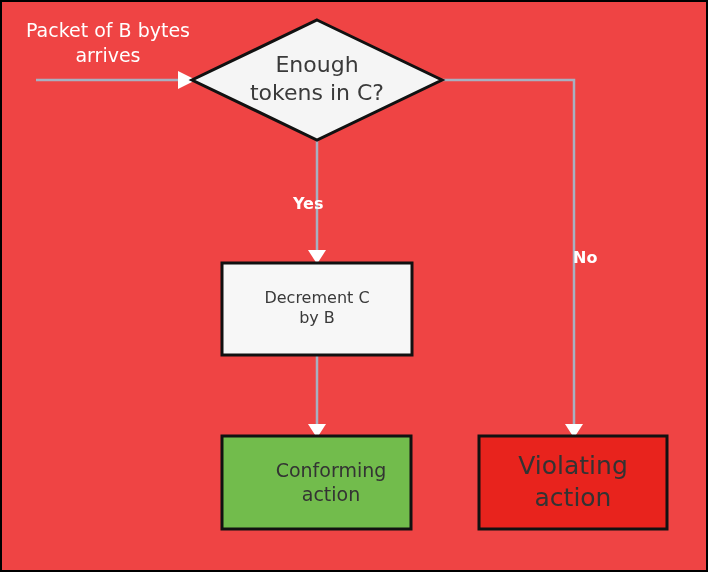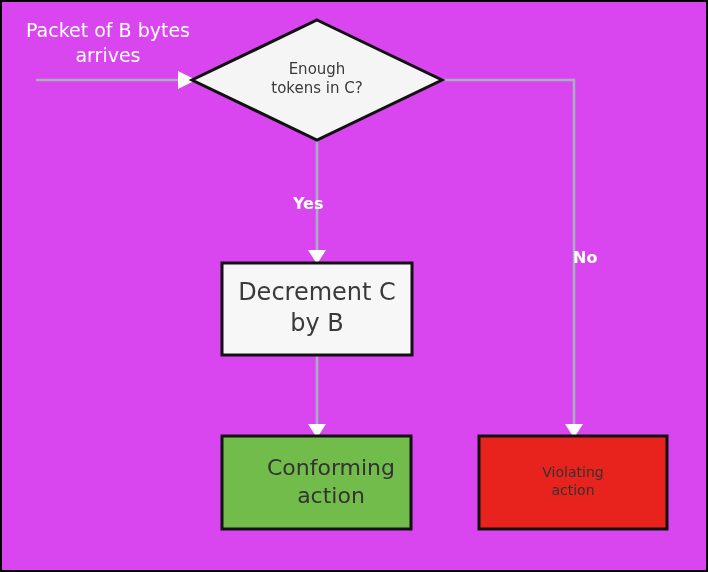--- a/index.html
+++ b/index.html
@@ -4,21 +4,21 @@
 <style>
   html, body {
     margin: 0;
     padding: 0;
     background: #000000;
   }
   #canvas {
     position: relative;
     width: 708px;
     height: 572px;
-    background: #d946ef;
+    background: #ef4444;
     border: 2px solid #000000;
     box-sizing: border-box;
     overflow: hidden;
     font-family: "DejaVu Sans", "Liberation Sans", sans-serif;
   }
   #svg-layer {
     position: absolute;
     left: 0;
     top: 0;
     width: 708px;
@@ -46,48 +46,48 @@
     text-align: center;
     white-space: pre-line;
   }
   
   #diamond-label {
     left: 215px;
     top: 40px;
     width: 200px;
     height: 74px;
     color: #3a3a3a;
-    font-size: 15px;
+    font-size: 22px;
   }
   
   #process-label {
     left: 221px;
     top: 262px;
     width: 188px;
     height: 88px;
     color: #3a3a3a;
-    font-size: 24px;
+    font-size: 16px;
   }
   
   #conforming-label {
     left: 221px;
     top: 436px;
     width: 216px;
     height: 88px;
     color: #333333;
-    font-size: 22px;
+    font-size: 19px;
   }
   
   #violating-label {
     left: 478px;
     top: 436px;
     width: 186px;
     height: 88px;
     color: #333333;
-    font-size: 14px;
+    font-size: 25px;
   }
   
   .edge-label {
     position: absolute;
     color: #ffffff;
     font-size: 16px;
     font-weight: 600;
     pointer-events: none;
   }
   #yes-label {

